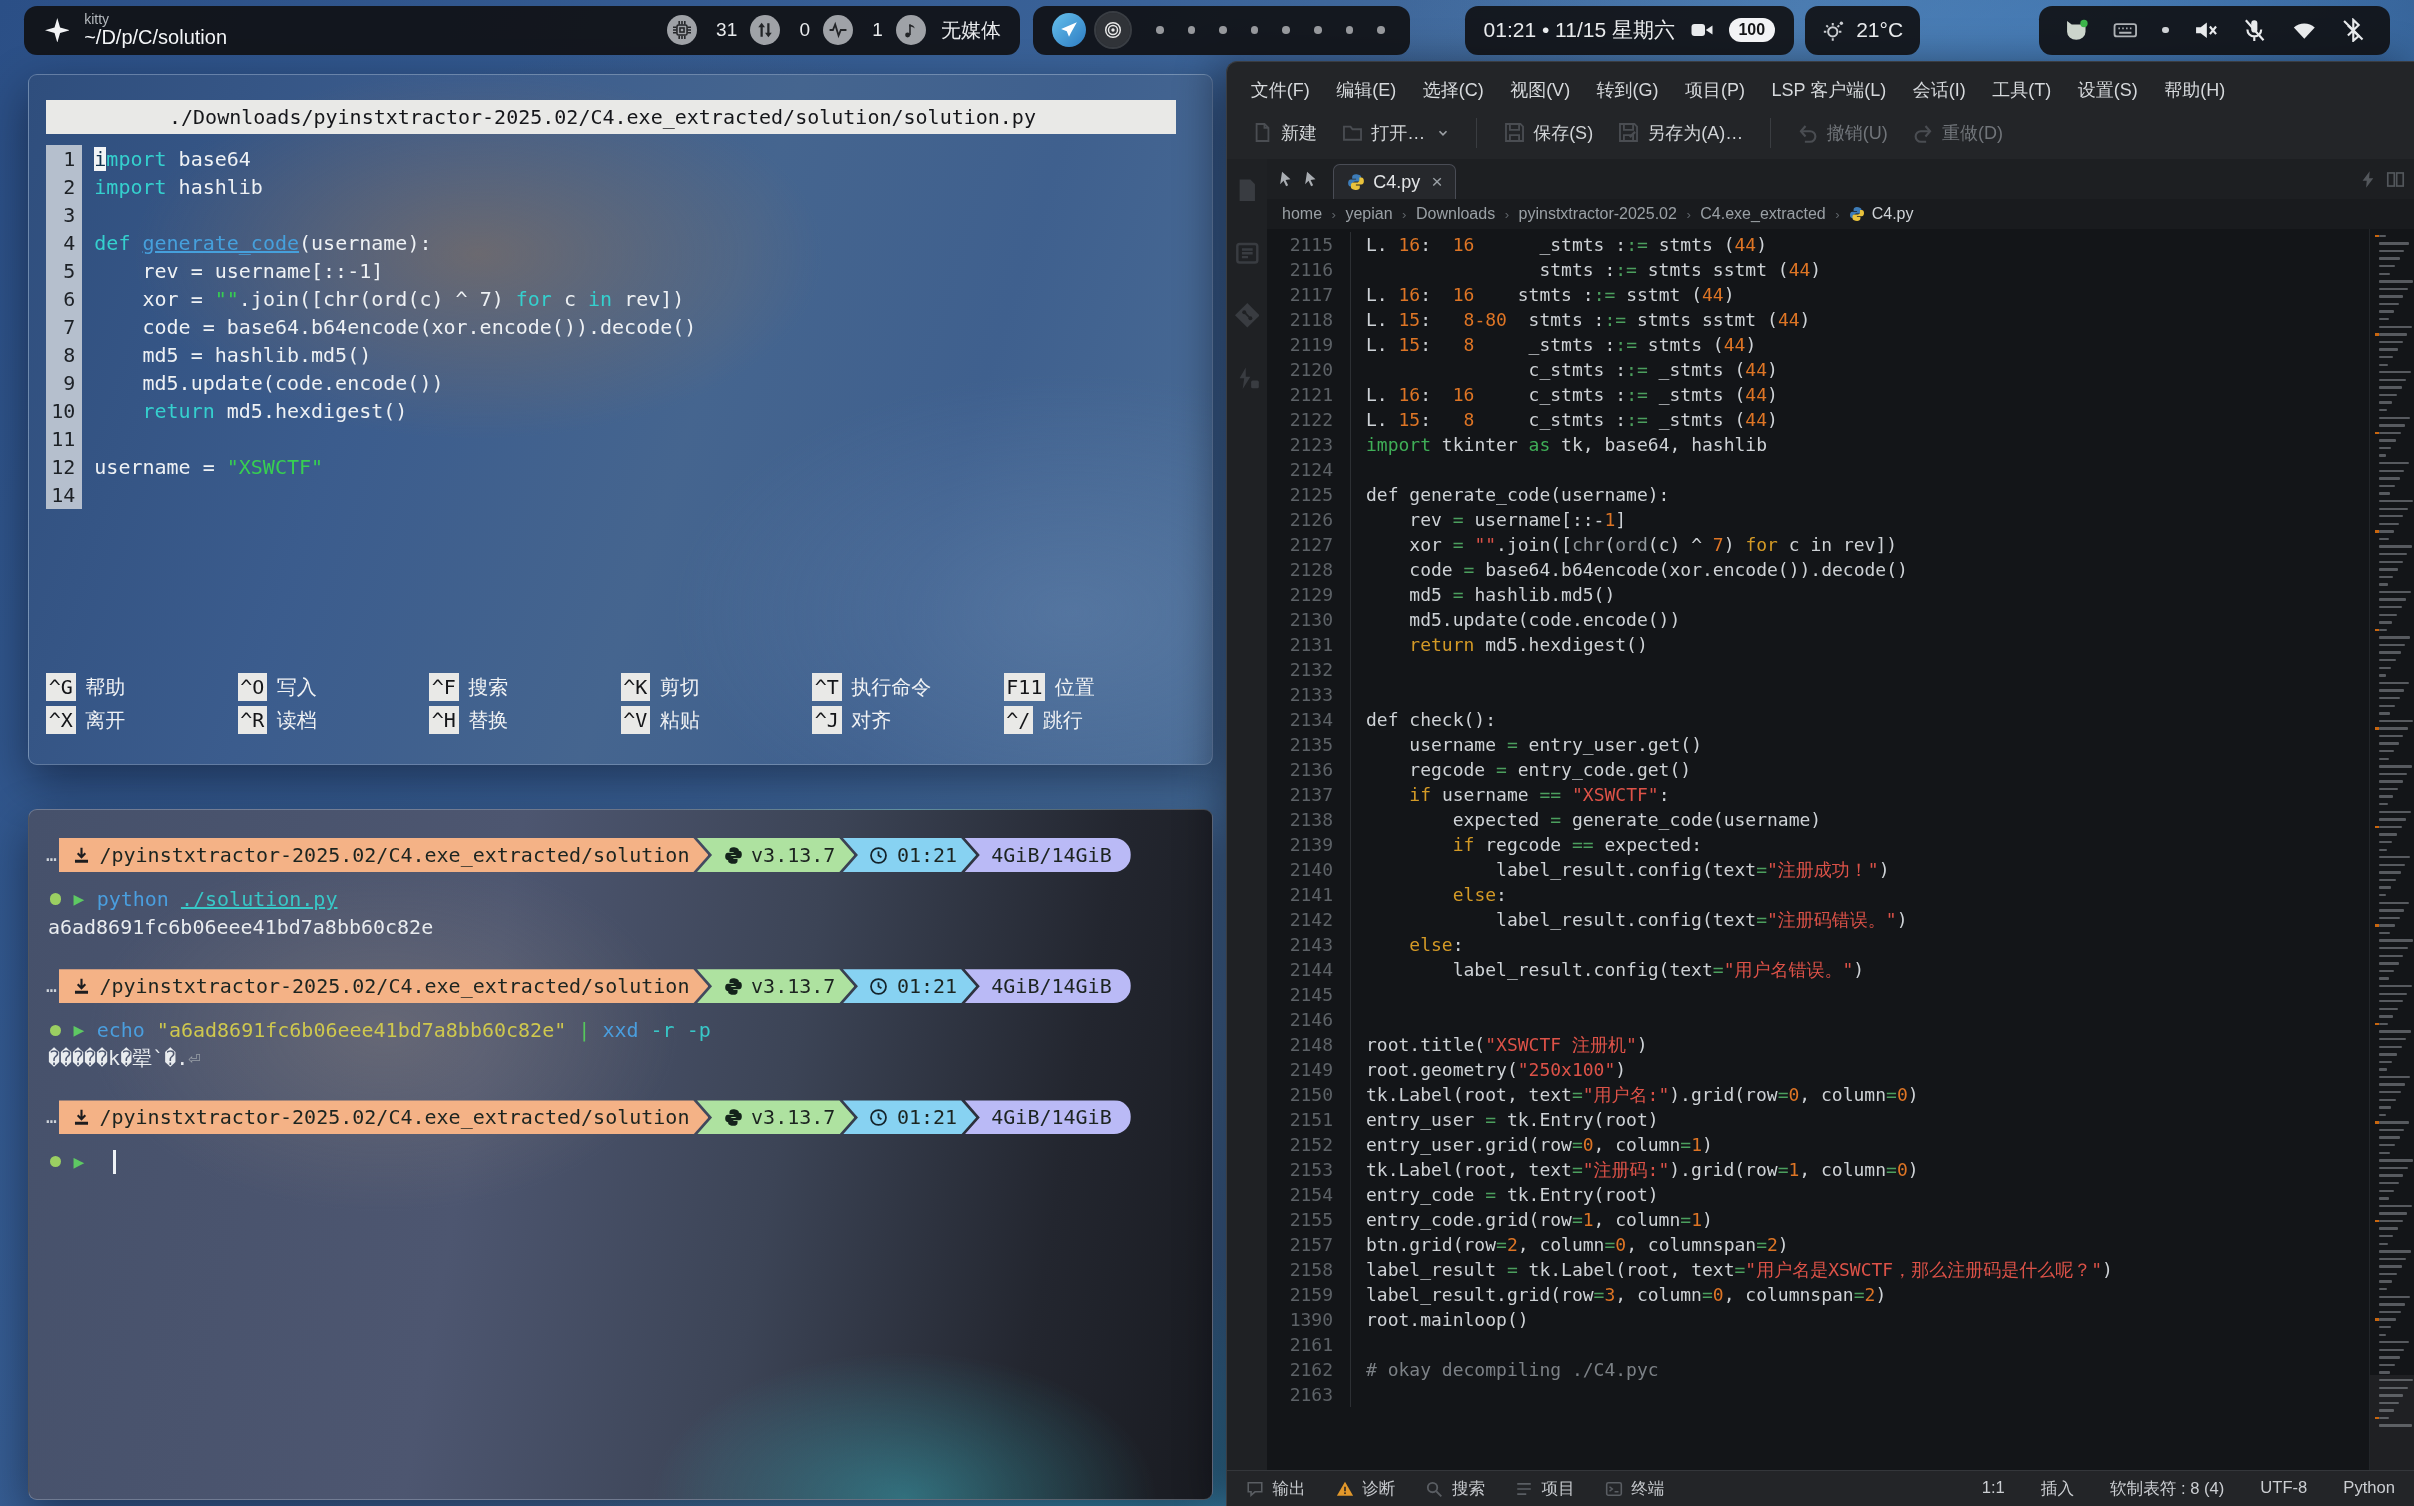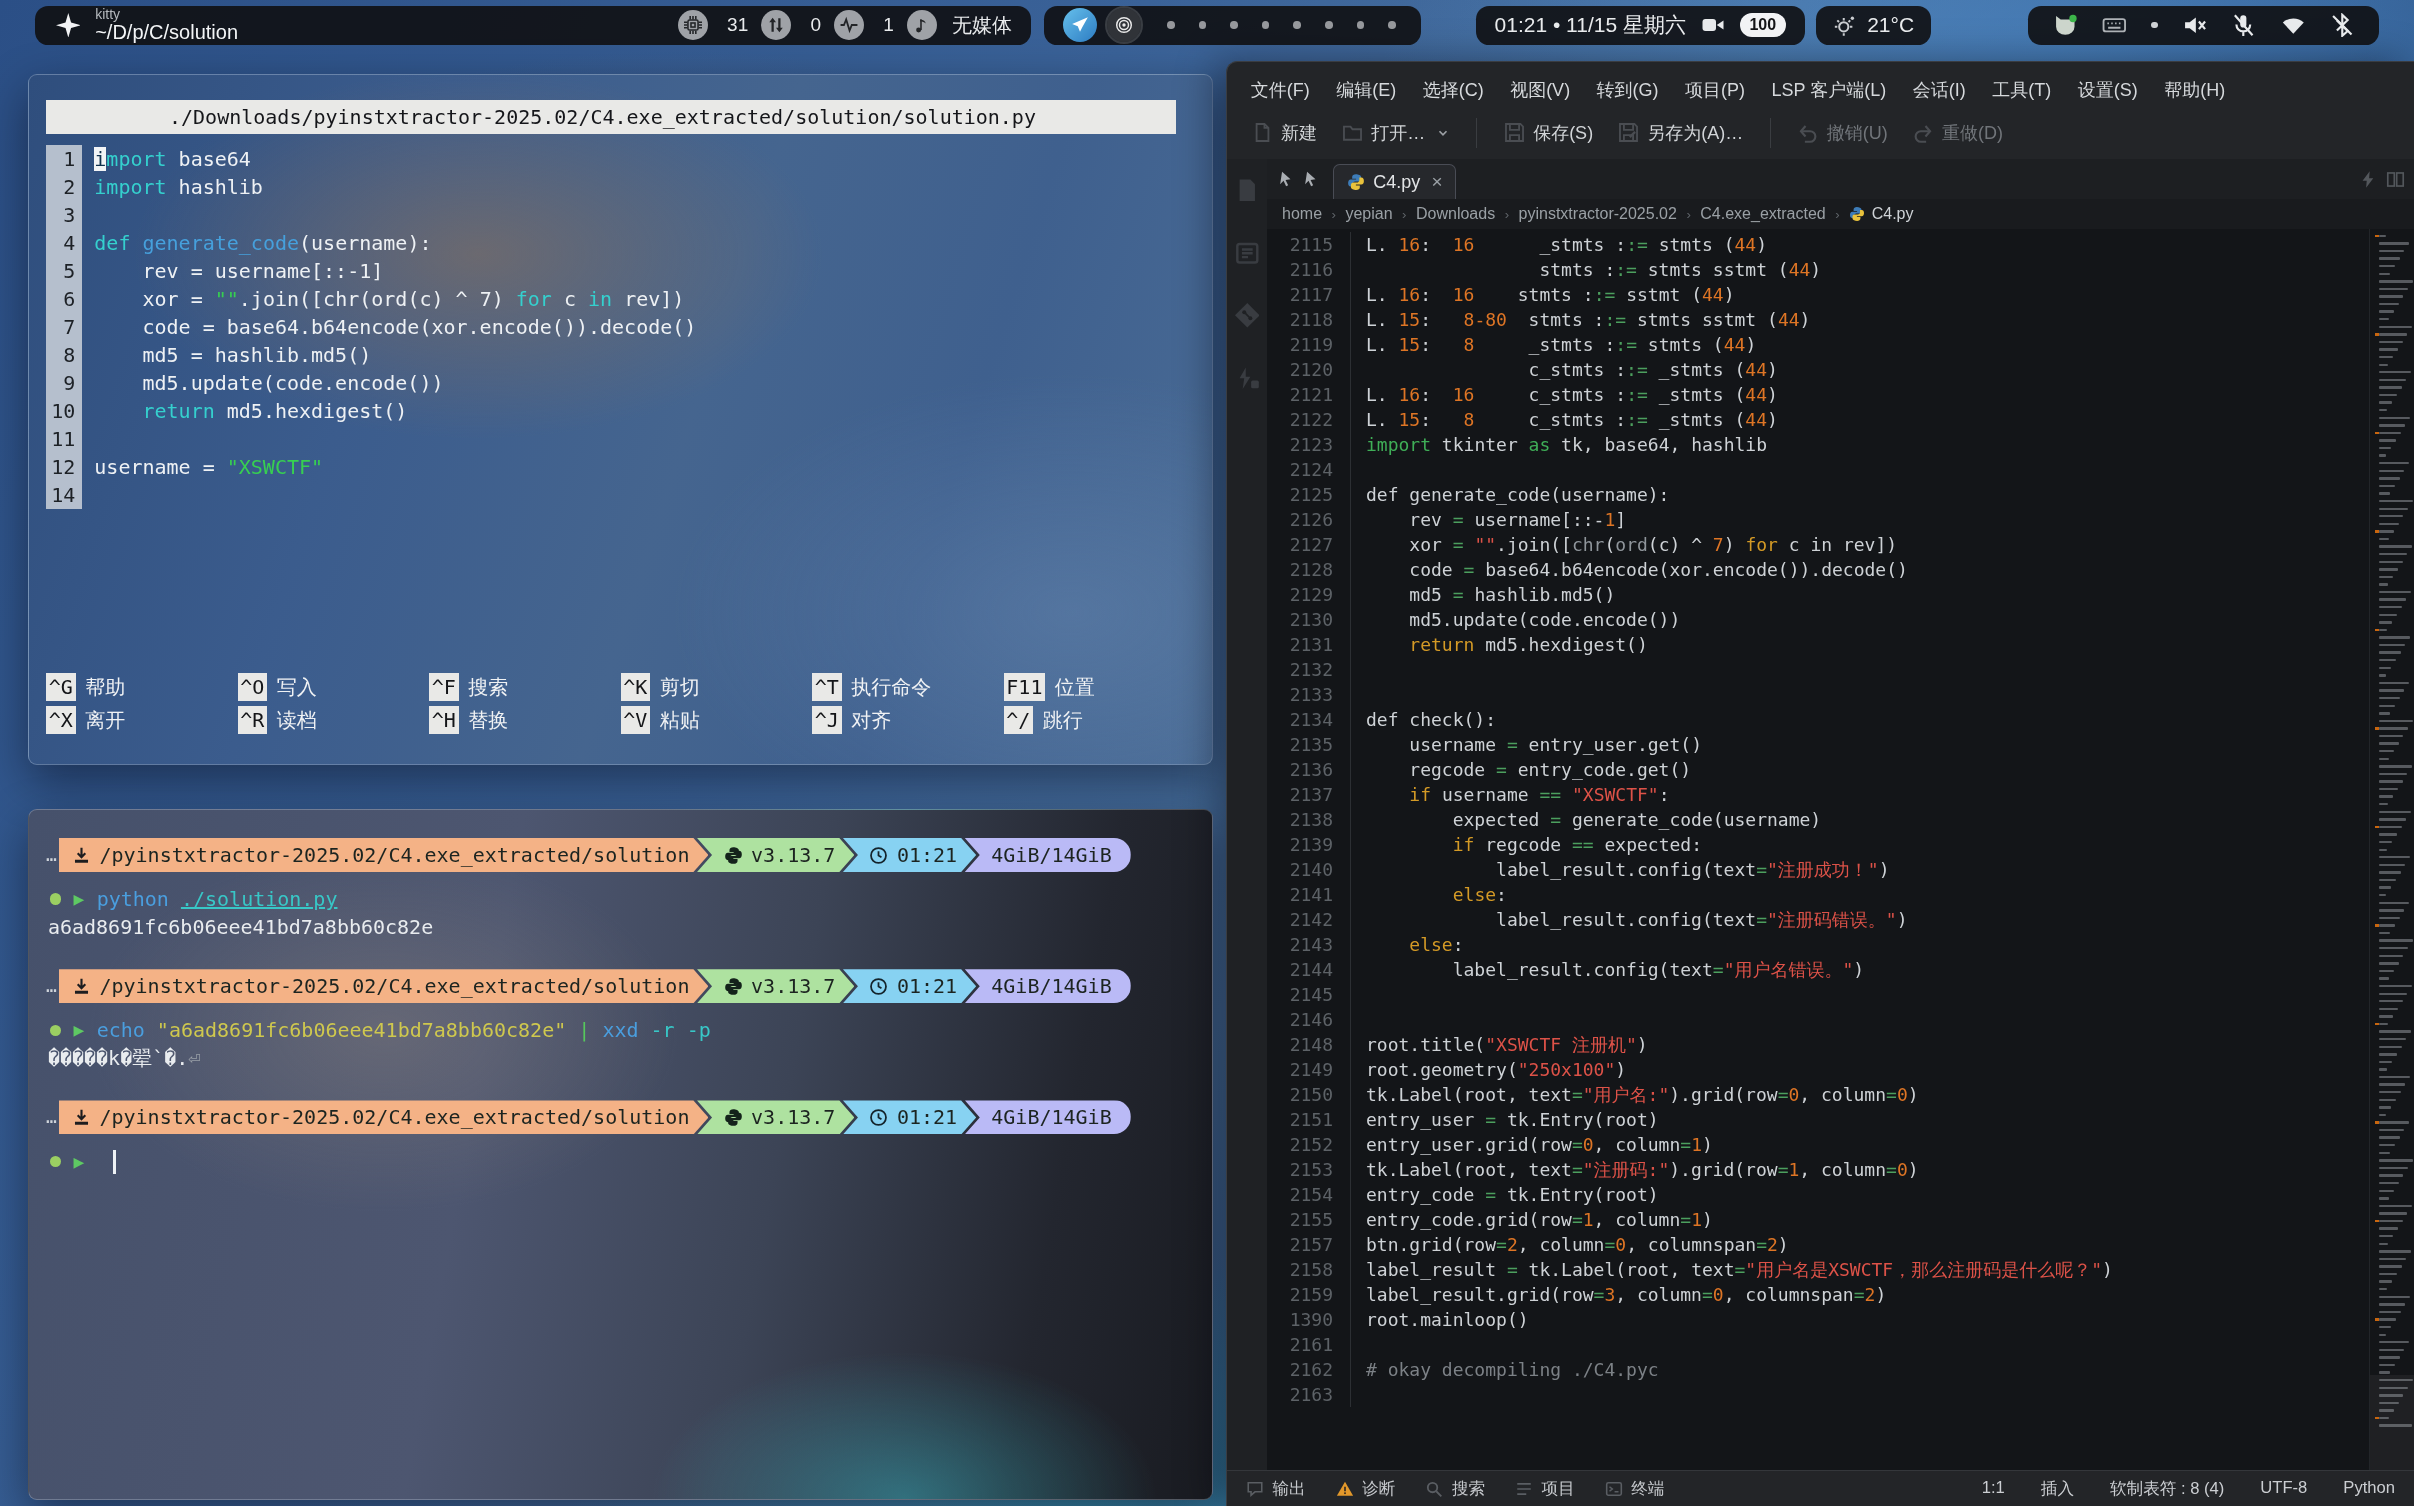--- a/index.html
+++ b/index.html
@@ -12,21 +12,21 @@
     background:
       radial-gradient(852px 473px at 28% 22%, rgba(150,120,90,.35), transparent 60%),
       radial-gradient(1136px 662px at 85% 8%, rgba(80,150,220,.55), transparent 60%),
       radial-gradient(946px 473px at 45% 100%, rgba(40,170,190,.45), transparent 55%),
       linear-gradient(120deg,#2b4f86 0%,#3a6298 35%,#49719f 55%,#2f5688 75%,#244a7e 100%);
   }
   .spacer{flex:1}
   .icn svg{display:block}
 
   
-  #topbar{position:absolute;left:0;top:5.7px;right:0;height:39px;display:flex;align-items:stretch;padding:0 35px;box-sizing:border-box;z-index:50}
+  #topbar{position:absolute;left:0;top:5.7px;right:0;height:49px;display:flex;align-items:stretch;padding:0 24px;box-sizing:border-box;z-index:50}
   .bar-seg{background:rgba(15,16,18,.9);border-radius:13.2px;display:flex;align-items:center;color:#e9ebed}
   .seg-left{width:996px;box-sizing:border-box;padding:0 19px;gap:13.2px}
   .logo{width:28px;height:28px;display:flex;align-items:center;justify-content:center}
   .logo svg{width:24.6px;height:24.6px}
   .app-info{display:flex;flex-direction:column;justify-content:center;line-height:1.05}
   .app-name{font-size:14px;color:#b4b8bd}
   .app-path{font-size:20px;color:#f3f5f7}
   #stats{display:flex;align-items:center;gap:13.2px}
   .stat{display:flex;align-items:center;gap:19px}
   .stat-val{font-size:19px}
@@ -100,21 +100,21 @@
 
   
   .tk-cblue{color:#4a9ede}
   .tk-teal{color:#38c7c7}
   .tk-tealu{color:#38c7c7;text-decoration:underline}
   .tk-khaki{color:#cfc84e}
   .tk-pipe{color:#56c85c}
   .tk-dim{color:#9aa0a8}
   
   .tk-cyan{color:#35d0ce}
-  .tk-fn{color:#46a0dc;}
+  .tk-fn{color:#46a0dc;text-decoration:underline}
   .tk-gstr{color:#37cf51}
   .tk-cur{background:#f2f4f6;color:#10314d}
   
   .tk-grn{color:#3fae57}
   .tk-grn2{color:#4c9f5e}
   .tk-yel{color:#d49a26}
   .tk-red{color:#dd5248}
   .tk-org{color:#de7525}
   .tk-gray{color:#8f959b}
   .tk-cm{color:#7c8186}

